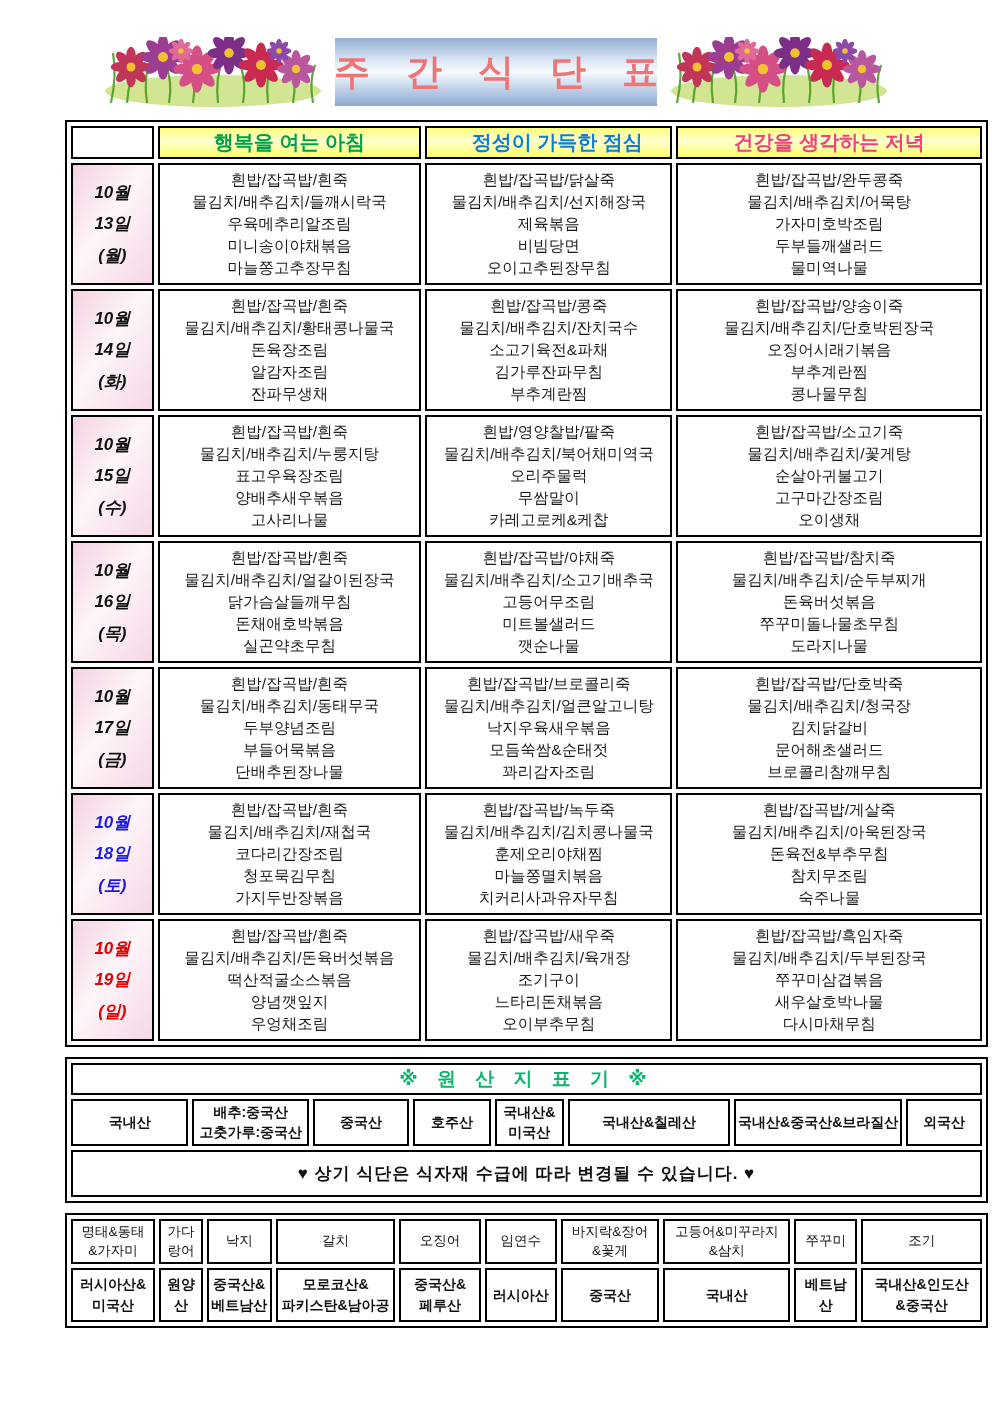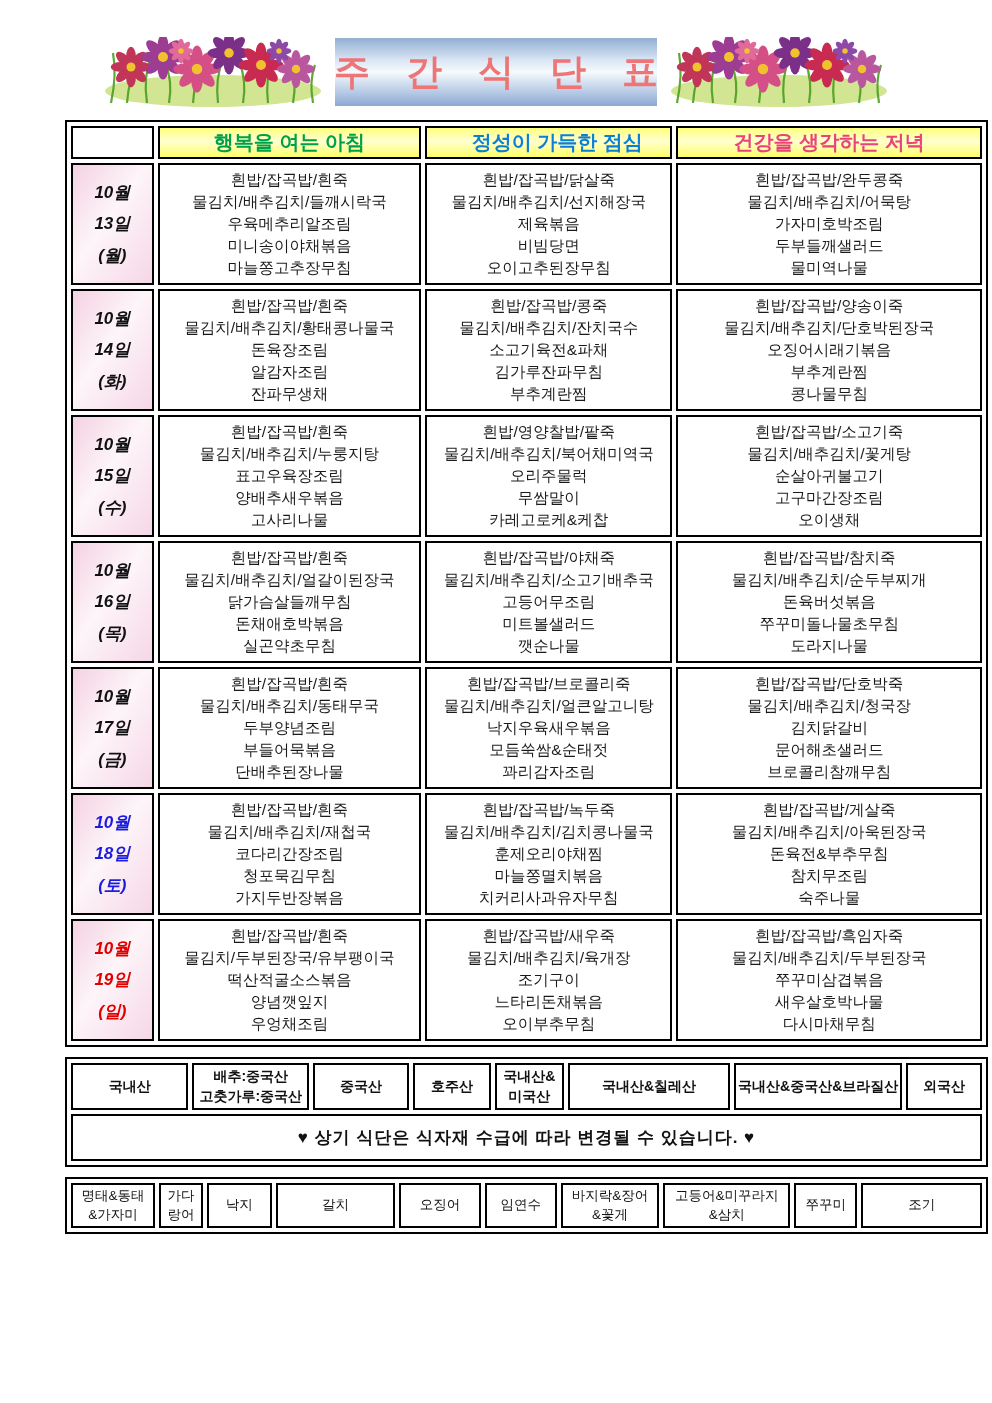--- a/index.html
+++ b/index.html
@@ -303,21 +303,21 @@
         </td>
       </tr>
       <tr>
         <td class="day-cell" style="color: rgb(224, 0, 0);">
           <div>10월</div>
           <div>19일</div>
           <div>(일)</div>
         </td>
         <td class="menu-cell">
           <div class="menu-line">흰밥/잡곡밥/흰죽</div>
-          <div class="menu-line">물김치/두부된장국/유부팽이국</div>
+          <div class="menu-line">물김치/배추김치/돈육버섯볶음</div>
           <div class="menu-line">떡산적굴소스볶음</div>
           <div class="menu-line">양념깻잎지</div>
           <div class="menu-line">우엉채조림</div>
         </td>
         <td class="menu-cell">
           <div class="menu-line">흰밥/잡곡밥/새우죽</div>
           <div class="menu-line">물김치/배추김치/육개장</div>
           <div class="menu-line">조기구이</div>
           <div class="menu-line">느타리돈채볶음</div>
           <div class="menu-line">오이부추무침</div>
@@ -338,20 +338,23 @@
     <col style="width:13.3%">
       <col style="width:13.2%">
       <col style="width:10.9%">
       <col style="width:8.8%">
     <col style="width:7.8%">
       <col style="width:18.4%">
       <col style="width:19%">
       <col style="width:8.6%">
   </colgroup>
   <tbody>
+    <tr>
+      <td class="origin-title-cell" colspan="8">※ 원 산 지 표 기 ※</td>
+    </tr>
     <tr>
         <td class="origin-val">국내산</td>
         <td class="origin-val">배추:중국산
 고춧가루:중국산</td>
         <td class="origin-val">중국산</td>
         <td class="origin-val">호주산</td>
         <td class="origin-val">국내산&amp;
 미국산</td>
         <td class="origin-val">국내산&amp;칠레산</td>
         <td class="origin-val">국내산&amp;중국산&amp;브라질산</td>
@@ -386,14 +389,33 @@
         <td class="origin-hdr">갈치</td>
         <td class="origin-hdr">오징어</td>
         <td class="origin-hdr">임연수</td>
         <td class="origin-hdr">바지락&amp;장어
 &amp;꽃게</td>
         <td class="origin-hdr">고등어&amp;미꾸라지
 &amp;삼치</td>
         <td class="origin-hdr">쭈꾸미</td>
         <td class="origin-hdr">조기</td>
       </tr>
+    <tr>
+        <td class="origin-val">러시아산&amp;
+미국산</td>
+        <td class="origin-val">원양
+산</td>
+        <td class="origin-val">중국산&amp;
+베트남산</td>
+        <td class="origin-val">모로코산&amp;
+파키스탄&amp;남아공</td>
+        <td class="origin-val">중국산&amp;
+페루산</td>
+        <td class="origin-val">러시아산</td>
+        <td class="origin-val">중국산</td>
+        <td class="origin-val">국내산</td>
+        <td class="origin-val">베트남
+산</td>
+        <td class="origin-val">국내산&amp;인도산
+&amp;중국산</td>
+      </tr>
   </tbody>
 </table>
 
 </body></html>

